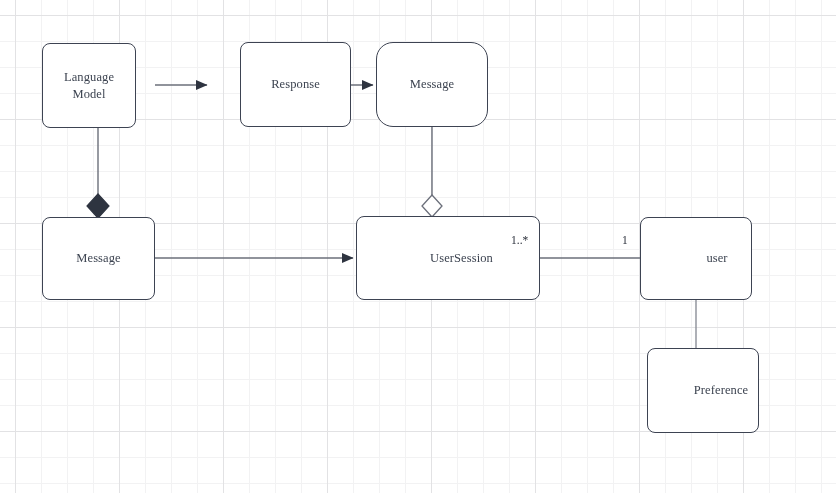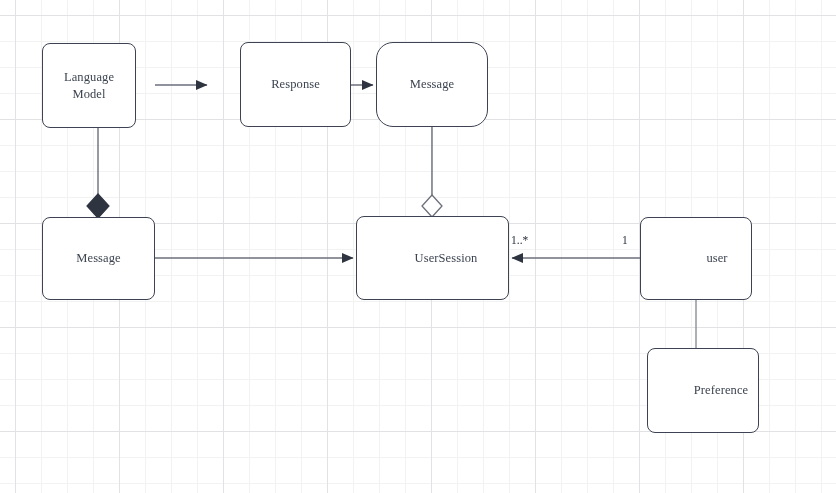--- a/index.html
+++ b/index.html
@@ -120,21 +120,21 @@
   </div>
 
   <div class="node" style="left:376px; top:42px; width:112px; height:85px;border-radius:17px;">
     <span class="node-label">Message</span>
   </div>
 
   <div class="node" style="left:42px; top:217px; width:113px; height:83px;">
     <span class="node-label">Message</span>
   </div>
 
-  <div class="node" style="left:356px; top:216px; width:153px; height:84px;padding-left:27px;">
+  <div class="node" style="left:356px; top:216px; width:184px; height:84px;padding-left:27px;">
     <span class="node-label">UserSession</span>
   </div>
 
   <div class="node" style="left:640px; top:217px; width:112px; height:83px;padding-left:42px;">
     <span class="node-label">user</span>
   </div>
 
   <div class="node" style="left:647px; top:348px; width:112px; height:85px;padding-left:36px;">
     <span class="node-label">Preference</span>
   </div>

